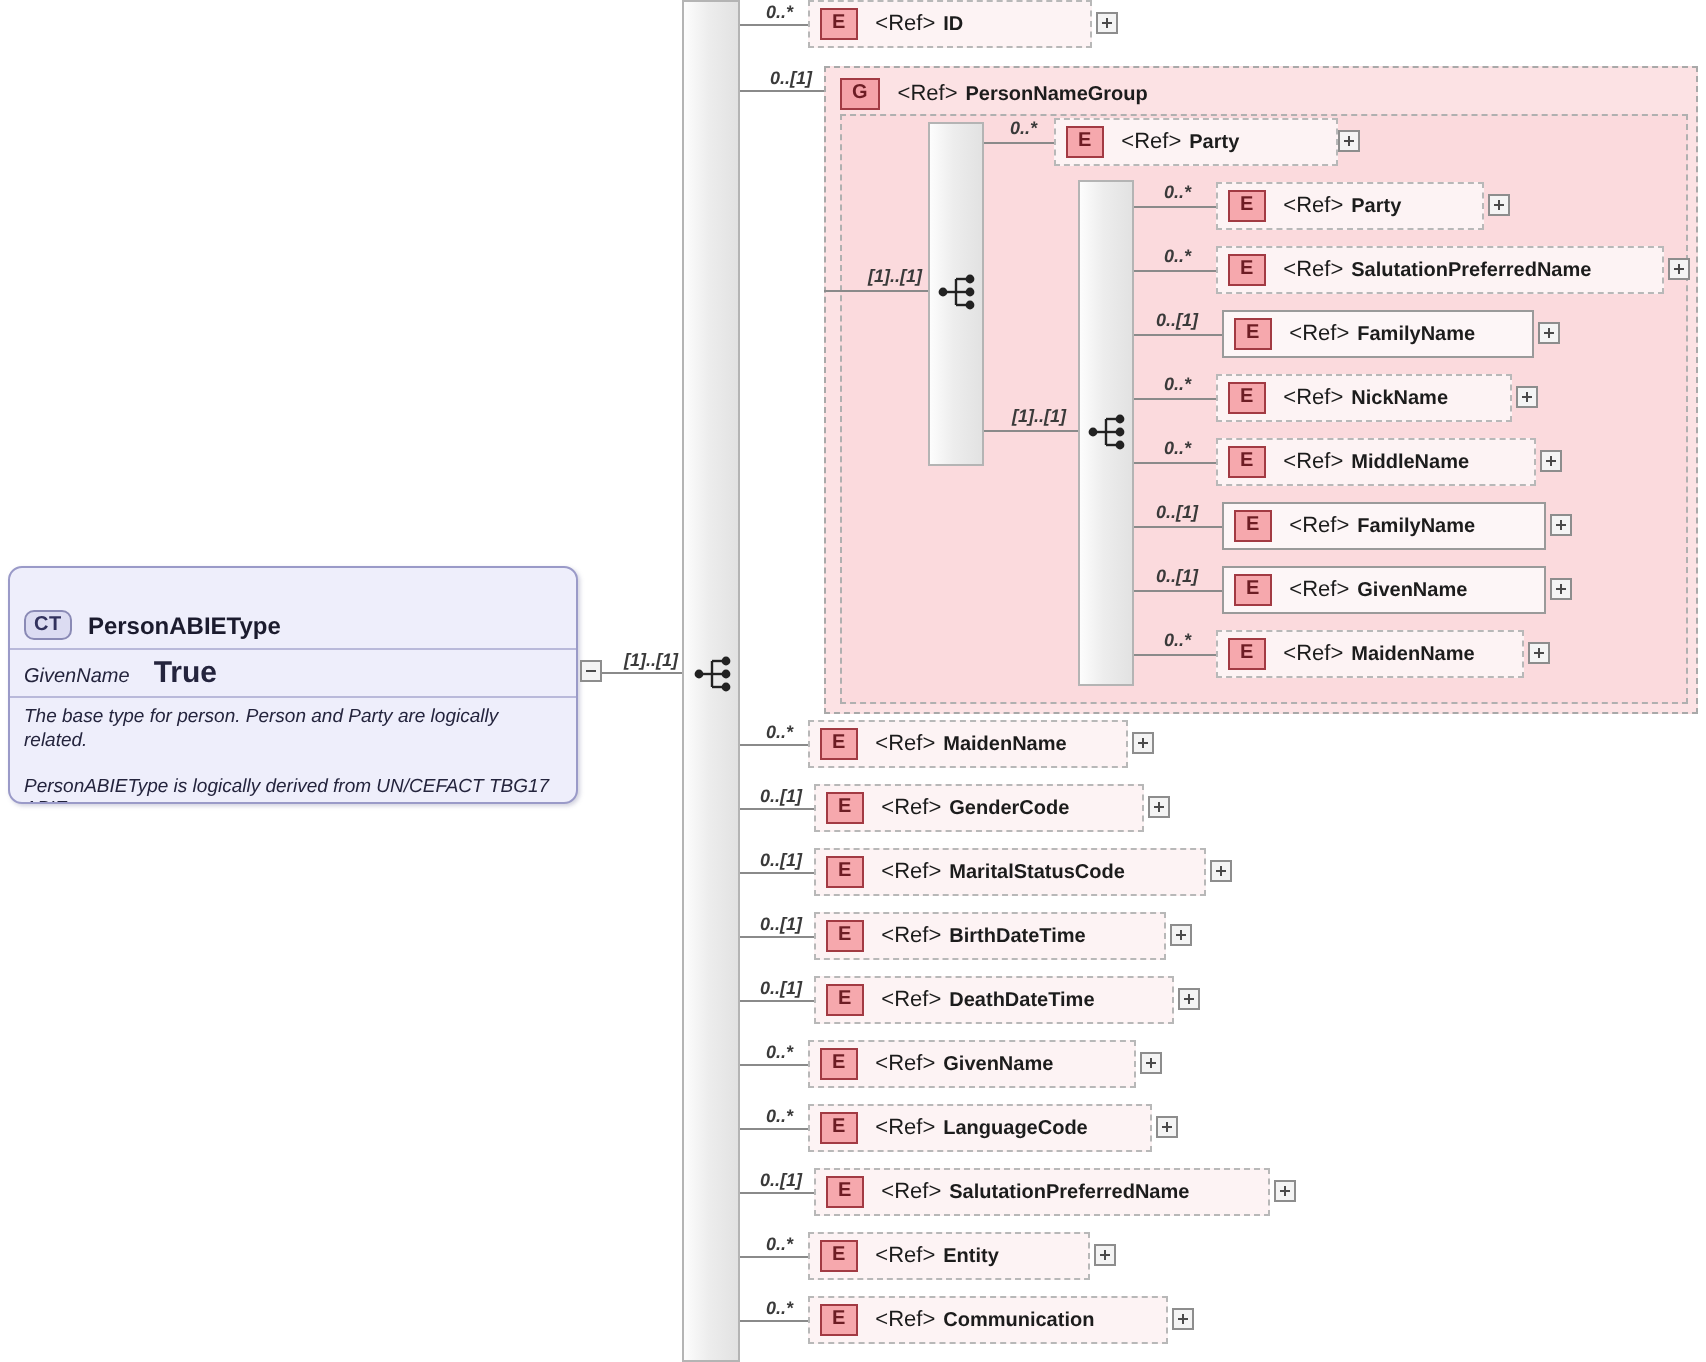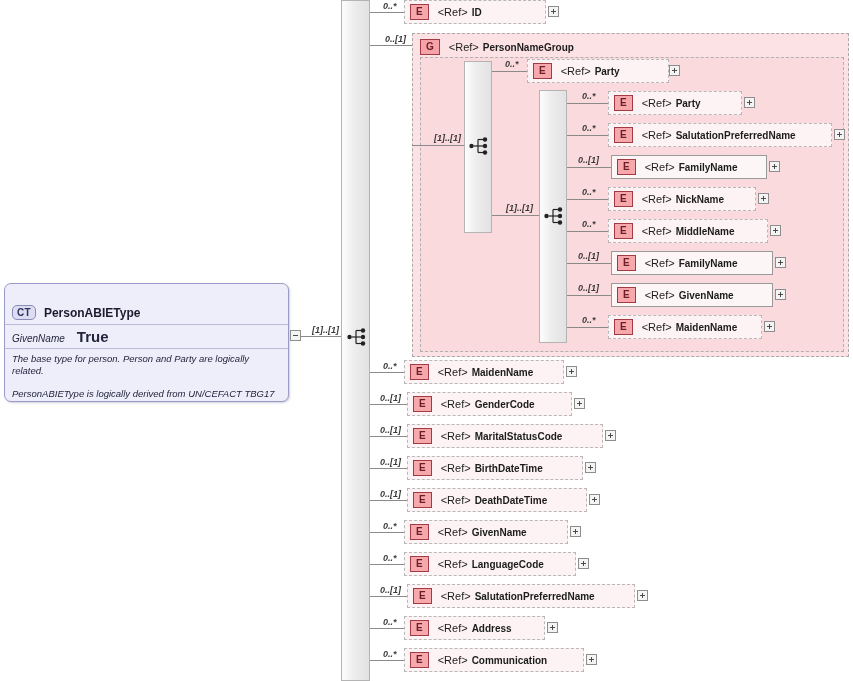--- a/index.html
+++ b/index.html
@@ -381,21 +381,21 @@
     <span class="e-ref">&lt;Ref&gt;</span>
     <span class="e-name">SalutationPreferredName</span>
   </div>
   <div class="toggle plus" style="left:637px;top:590px;"></div>
 
   <div class="hline" style="left:370px;top:628px;width:34px;"></div>
   <div class="card" style="left:383px;top:617px;">0..*</div>
   <div class="elem" style="left:404px;top:616px;width:141px;">
     <span class="e-badge">E</span>
     <span class="e-ref">&lt;Ref&gt;</span>
-    <span class="e-name">Address</span>
+    <span class="e-name">Entity</span>
   </div>
   <div class="toggle plus" style="left:547px;top:622px;"></div>
 
   <div class="hline" style="left:370px;top:660px;width:34px;"></div>
   <div class="card" style="left:383px;top:649px;">0..*</div>
   <div class="elem" style="left:404px;top:648px;width:180px;">
     <span class="e-badge">E</span>
     <span class="e-ref">&lt;Ref&gt;</span>
     <span class="e-name">Communication</span>
   </div>

